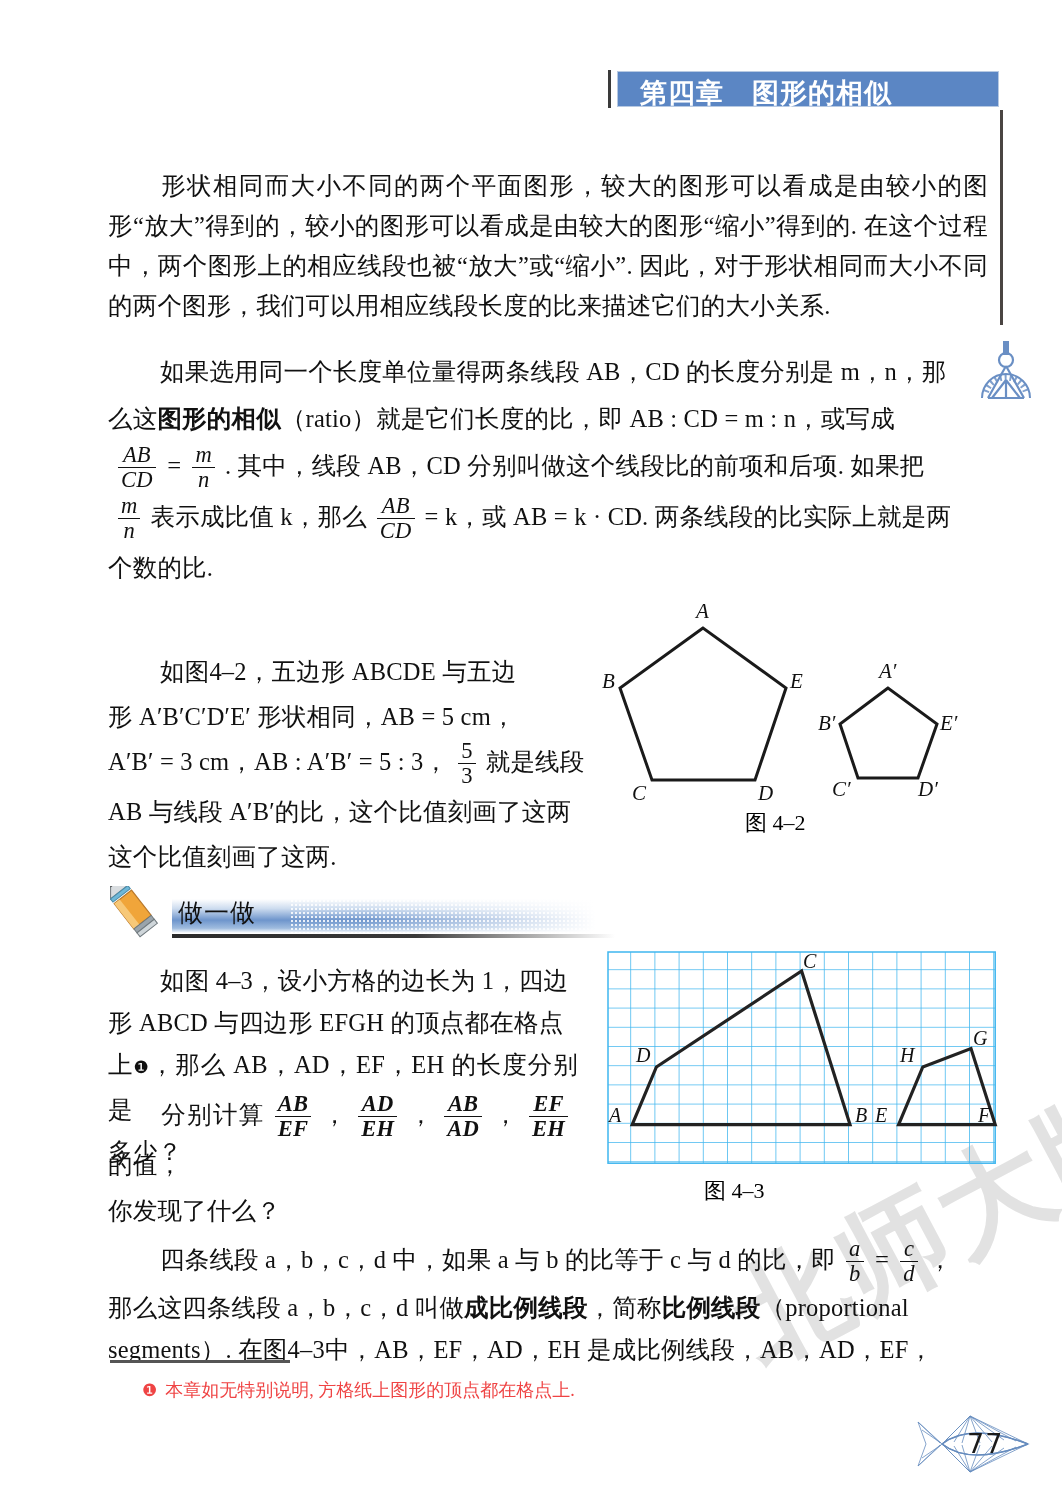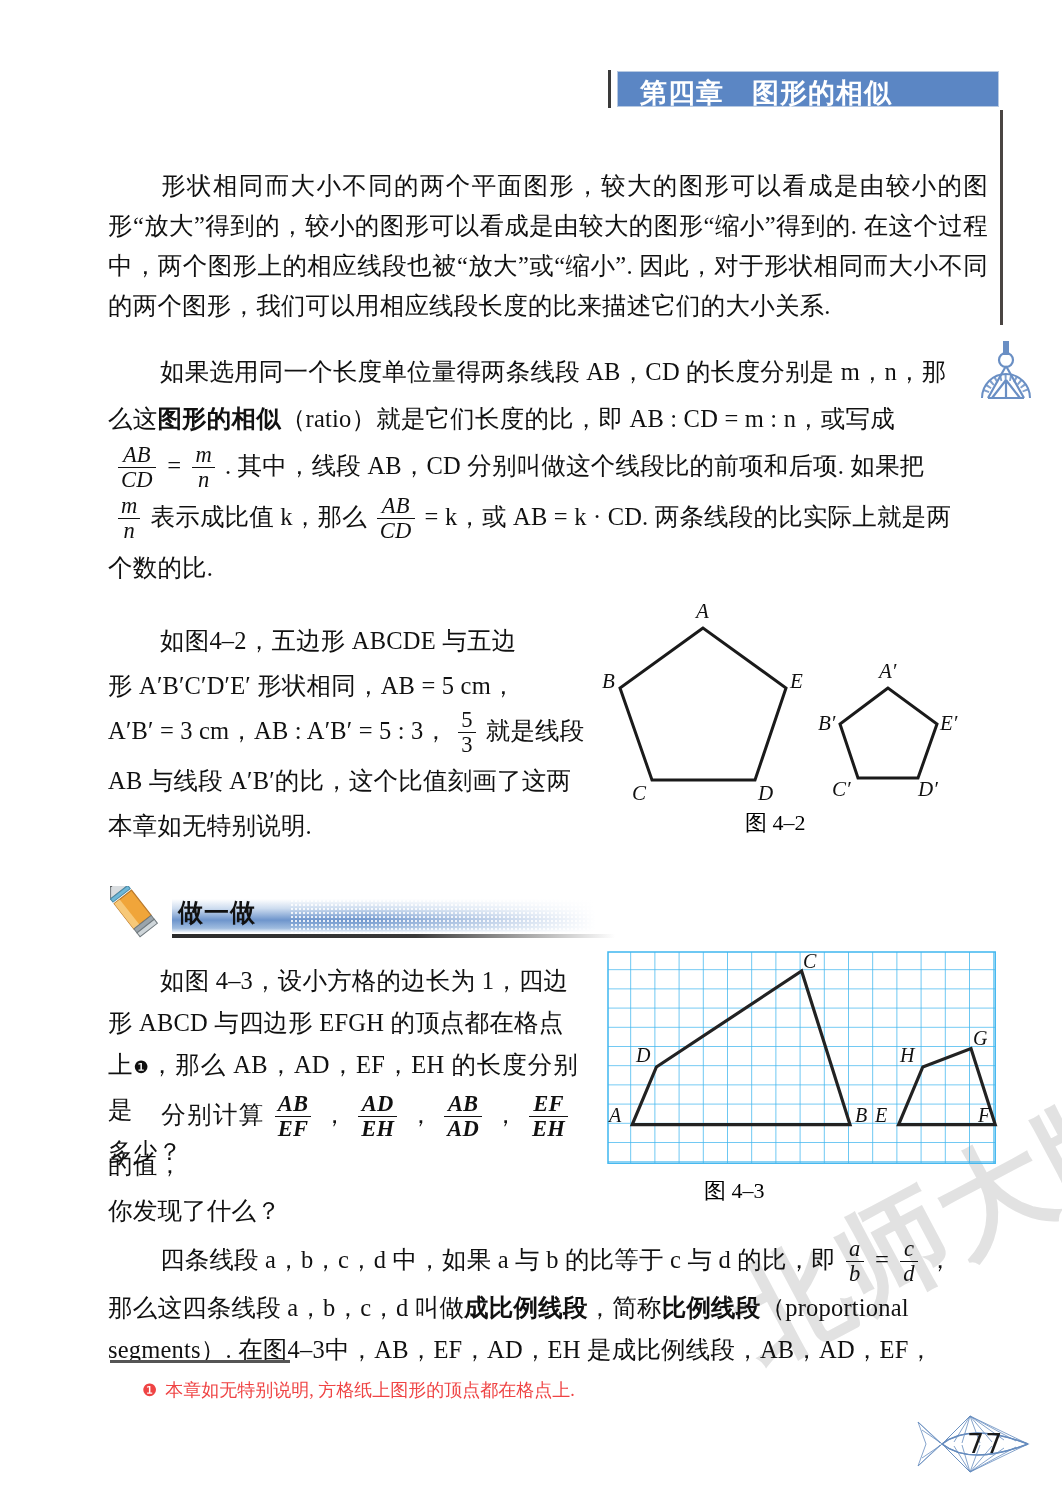--- a/index.html
+++ b/index.html
@@ -115,21 +115,21 @@
     top: -1px;
     font-size: 0.92em;
   }
   .frac .num { display: block; padding: 0 3px; }
   .frac .den { display: block; padding: 0 3px; border-top: 1.4px solid #111; }
 
   .p1 { left: 108px; top: 166px; width: 880px; }
   .p2 { left: 108px; top: 348px; width: 880px; line-height: 47px; }
   .p3 { left: 108px; top: 1238px; width: 880px; line-height: 42px; }
 
-  .p-left-a { left: 108px; top: 618px; width: 498px; line-height: 45px; }
+  .p-left-a { left: 108px; top: 649px; width: 498px; line-height: 45px; }
   .p-left-b { left: 108px; top: 952px; width: 470px; line-height: 42px; margin-top: 8px; }
   .p-left-c { left: 108px; top: 1092px; width: 470px; line-height: 46px; }
 
   
   .fig42 {
     position: absolute;
     left: 600px;
     top: 600px;
     width: 420px;
     height: 250px;
@@ -184,21 +184,21 @@
     top: 48px;
     width: 443px;
     height: 4px;
     background: linear-gradient(to right, #2b2b2b 0%, #3a3a3a 55%, #ffffff 100%);
   }
   .banner-label {
     position: absolute;
     left: 68px;
     top: 10px;
     font-size: 25px;
-    font-weight: bold;
+    font-weight: normal;
     font-family: "DejaVu Sans", sans-serif;
     color: #111;
     letter-spacing: 1px;
     white-space: nowrap;
   }
   .pencil-icon { position: absolute; left: 0px; top: 0px; width: 60px; height: 56px; }
 
   
   .fig43 {
     position: absolute;
@@ -282,21 +282,21 @@
     <span class="frac"><span class="num mi">AB</span><span class="den mi">CD</span></span><span class="mi">=</span><span class="frac"><span class="num mi">m</span><span class="den mi">n</span></span><span>. 其中，线段 AB，CD 分别叫做这个线段比的前项和后项. 如果把</span><br>
     <span class="frac"><span class="num mi">m</span><span class="den mi">n</span></span><span>表示成比值 k，那么</span><span class="frac"><span class="num mi">AB</span><span class="den mi">CD</span></span><span>= k，或 AB = k · CD. 两条线段的比实际上就是两</span><br>
     <span>个数的比.</span>
   </div>
 
   <div class="para p-left-a">
     <span class="ind"></span><span>如图4–2，五边形 ABCDE 与五边</span><br>
     <span>形 A′B′C′D′E′ 形状相同，AB = 5 cm，</span><br>
     <span>A′B′ = 3 cm，AB : A′B′ = 5 : 3，</span><span class="frac"><span class="num up">5</span><span class="den up">3</span></span><span>就是线段</span><br>
     <span>AB 与线段 A′B′的比，这个比值刻画了这两</span><br>
-    <span>本章如无特别说明.</span>
+    <span>这个比值刻画了这两.</span>
   </div>
 
   <div class="fig42">
     <svg viewBox="0 0 420 250" width="420" height="250">
 
       <polygon points="103,28 20,88 52,180 155,180 186,88" fill="none" stroke="#1a1a1a" stroke-width="3"></polygon>
       <text x="96" y="18" font-family="Liberation Serif, serif" font-style="italic" font-size="21" fill="#111">A</text>
       <text x="2" y="88" font-family="Liberation Serif, serif" font-style="italic" font-size="21" fill="#111">B</text>
       <text x="32" y="200" font-family="Liberation Serif, serif" font-style="italic" font-size="21" fill="#111">C</text>
       <text x="158" y="200" font-family="Liberation Serif, serif" font-style="italic" font-size="21" fill="#111">D</text>

